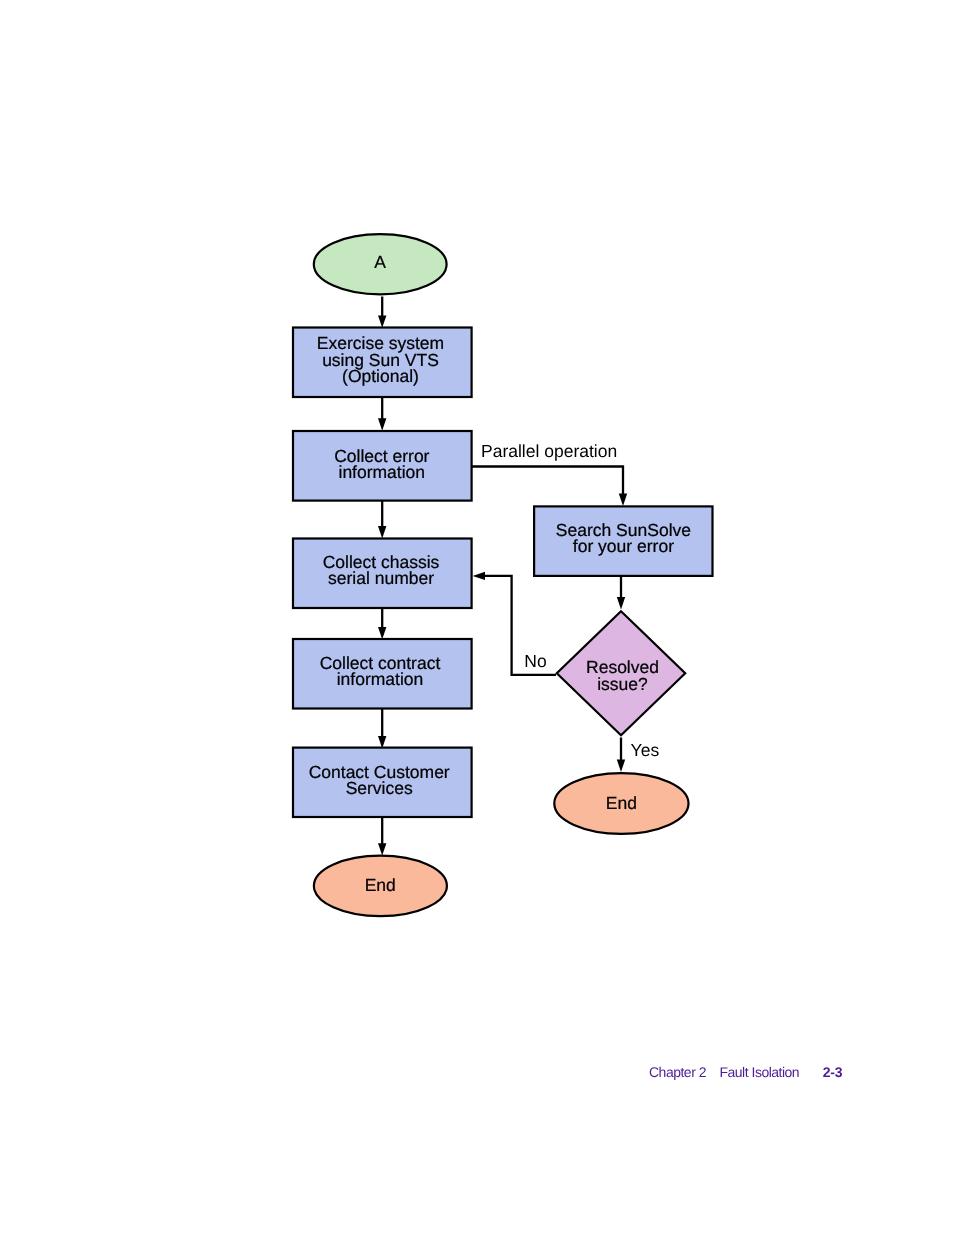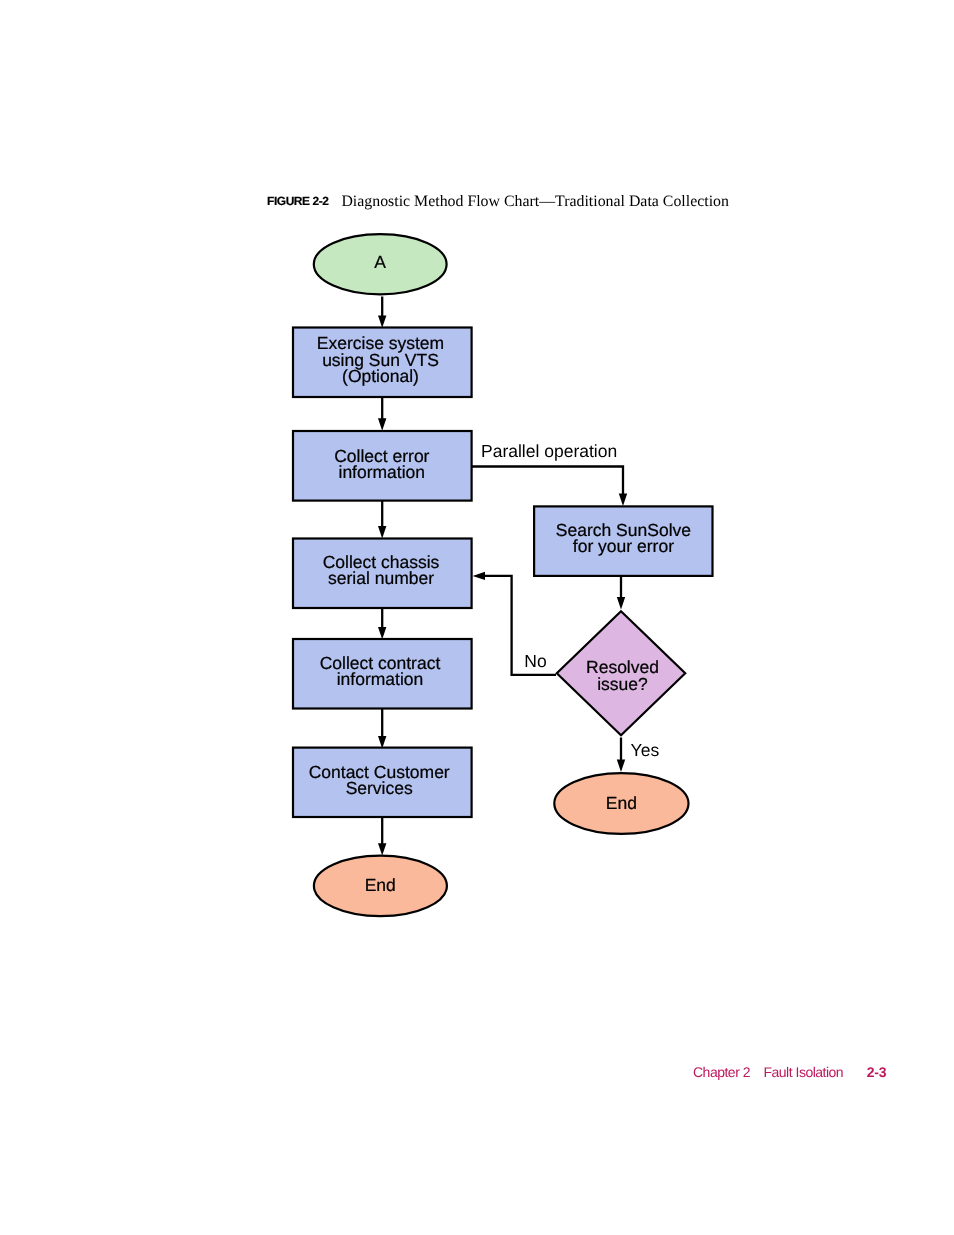--- a/index.html
+++ b/index.html
@@ -61,36 +61,32 @@
 
   
   .footer {
     position: absolute;
     left: 649px;
     top: 1064.4px;
     font-family: "Liberation Sans", sans-serif;
     font-size: 14px;
     letter-spacing: -0.5px;
     line-height: 16px;
-    color: #be185d;
+    color: #4c1d95;
     white-space: nowrap;
-    margin-left: 44px;
   }
   .footer .sep { display: inline-block; width: 13.5px; }
   .footer .sep2 { display: inline-block; width: 23.5px; }
   .footer .pg { font-weight: bold; letter-spacing: -0.2px; }
 </style>
 </head>
 <body>
 
 <div class="page">
 
-  <div class="caption">
-    <span class="fig-label">FIGURE 2-2</span><span class="fig-title">Diagnostic Method Flow Chart—Traditional Data Collection</span>
-  </div>
 
   <svg class="figure" viewBox="0 0 954 1235" xmlns="http://www.w3.org/2000/svg">
     <g id="chart-root" opacity="0.999">
         <g>
           <path d="M382.2 296.5 L382.2 316.392" fill="none" stroke="#000000" stroke-width="2.3" stroke-linecap="butt" stroke-linejoin="miter"></path>
           <polygon points="382.2,327.8 378,315.40000000000003 386.4,315.40000000000003" fill="#000000" stroke="none"></polygon>
           <path d="M382.2 397.6 L382.2 419.292" fill="none" stroke="#000000" stroke-width="2.3" stroke-linecap="butt" stroke-linejoin="miter"></path>
           <polygon points="382.2,430.7 378,418.3 386.4,418.3" fill="#000000" stroke="none"></polygon>
           <path d="M382.2 500.3 L382.2 526.992" fill="none" stroke="#000000" stroke-width="2.3" stroke-linecap="butt" stroke-linejoin="miter"></path>
           <polygon points="382.2,538.4 378,526 386.4,526" fill="#000000" stroke="none"></polygon>

